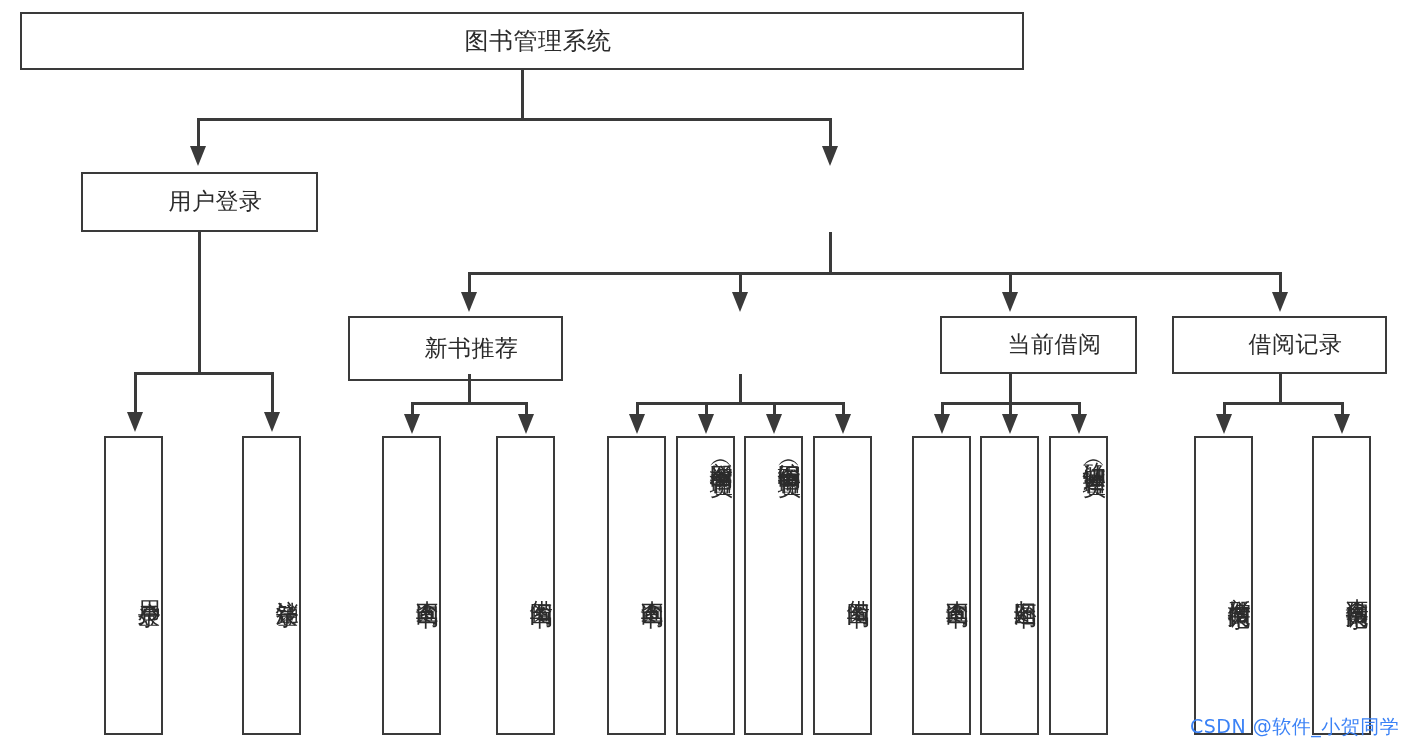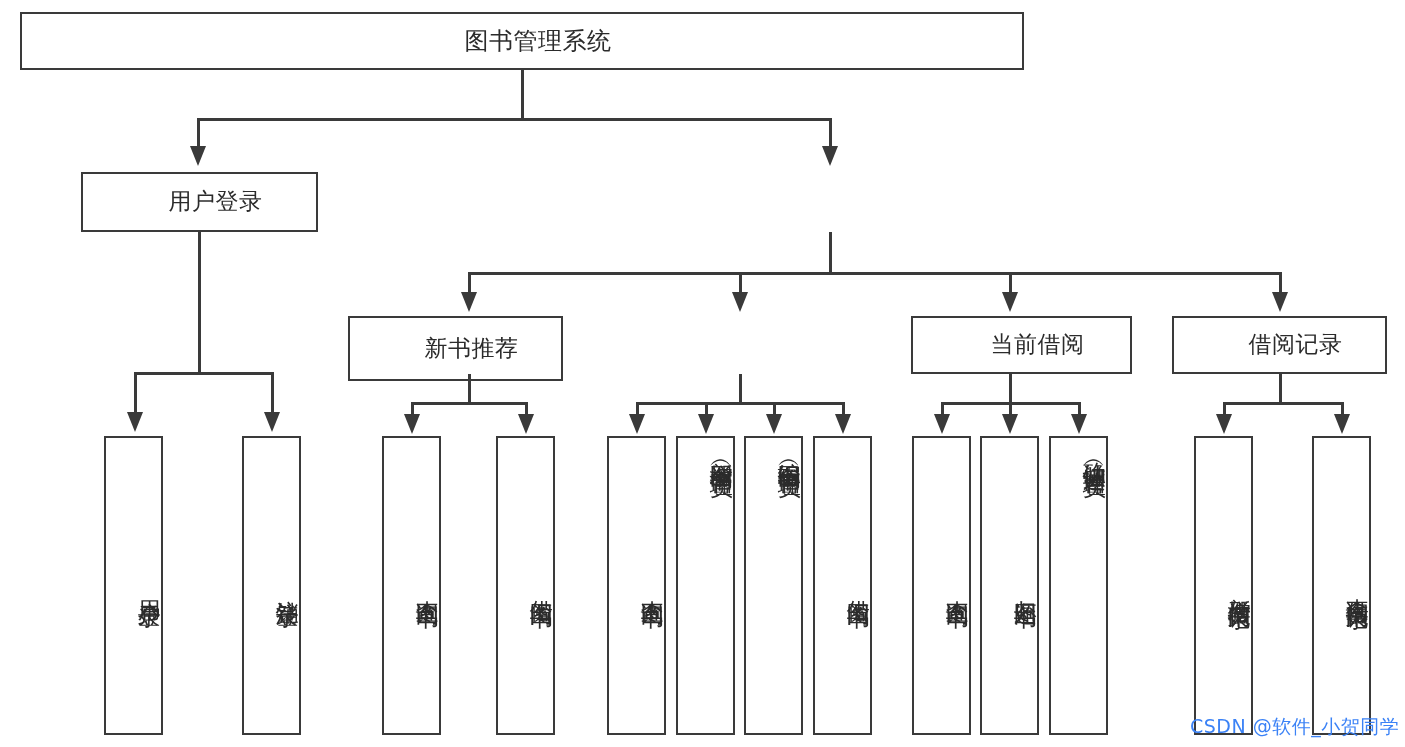--- a/index.html
+++ b/index.html
@@ -122,21 +122,21 @@
   <div class="vline" style="left:739px; top:272px; height:22px;"></div>
   <div class="arrow" style="left:732px; top:292px;"></div>
   <div class="vline" style="left:1009px; top:272px; height:22px;"></div>
   <div class="arrow" style="left:1002px; top:292px;"></div>
   <div class="vline" style="left:1279px; top:272px; height:22px;"></div>
   <div class="arrow" style="left:1272px; top:292px;"></div>
 
   <div class="node horiz" style="left:348px; top:316px; width:215px; height:65px;">
     <span class="lbl">新书推荐</span>
   </div>
-  <div class="node horiz" style="left:911px; top:316px; width:221px; height:58px;">
+  <div class="node horiz" style="left:940px; top:316px; width:197px; height:58px;">
     <span class="lbl">当前借阅</span>
   </div>
   <div class="node horiz" style="left:1172px; top:316px; width:215px; height:58px;align-items:center;">
     <span class="lbl">借阅记录</span>
   </div>
 
   <div class="vline" style="left:468px; top:374px; height:28px;"></div>
   <div class="hline" style="left:411px; top:402px; width:114px;"></div>
   <div class="vline" style="left:411px; top:402px; height:14px;"></div>
   <div class="arrow" style="left:404px; top:414px;"></div>

